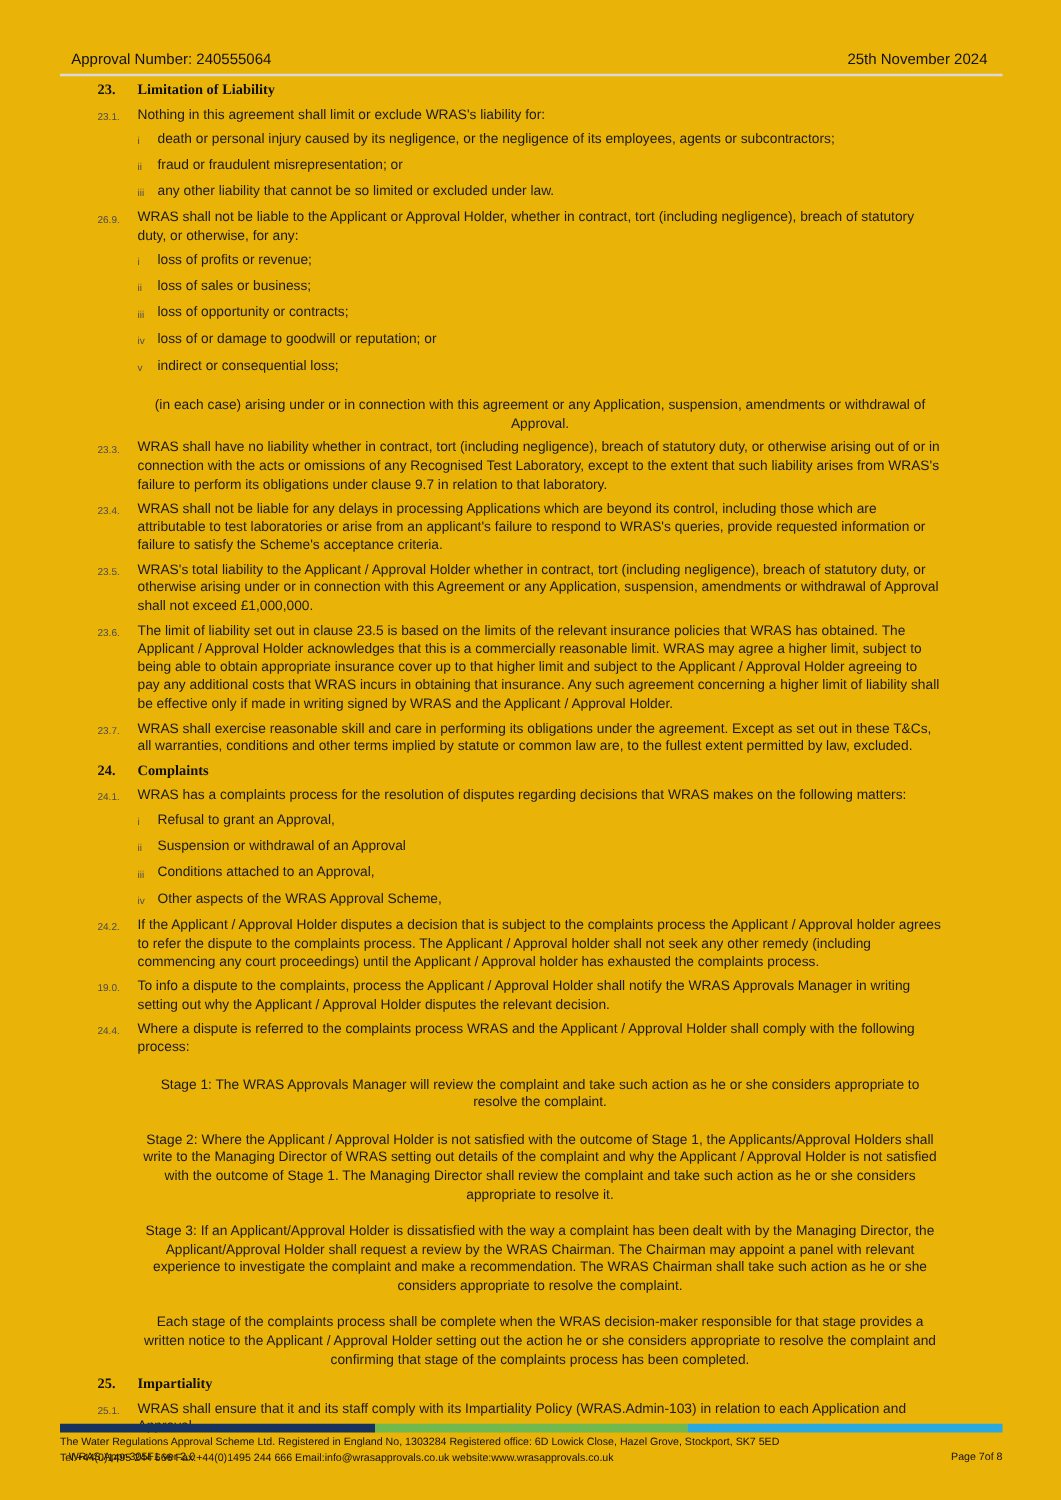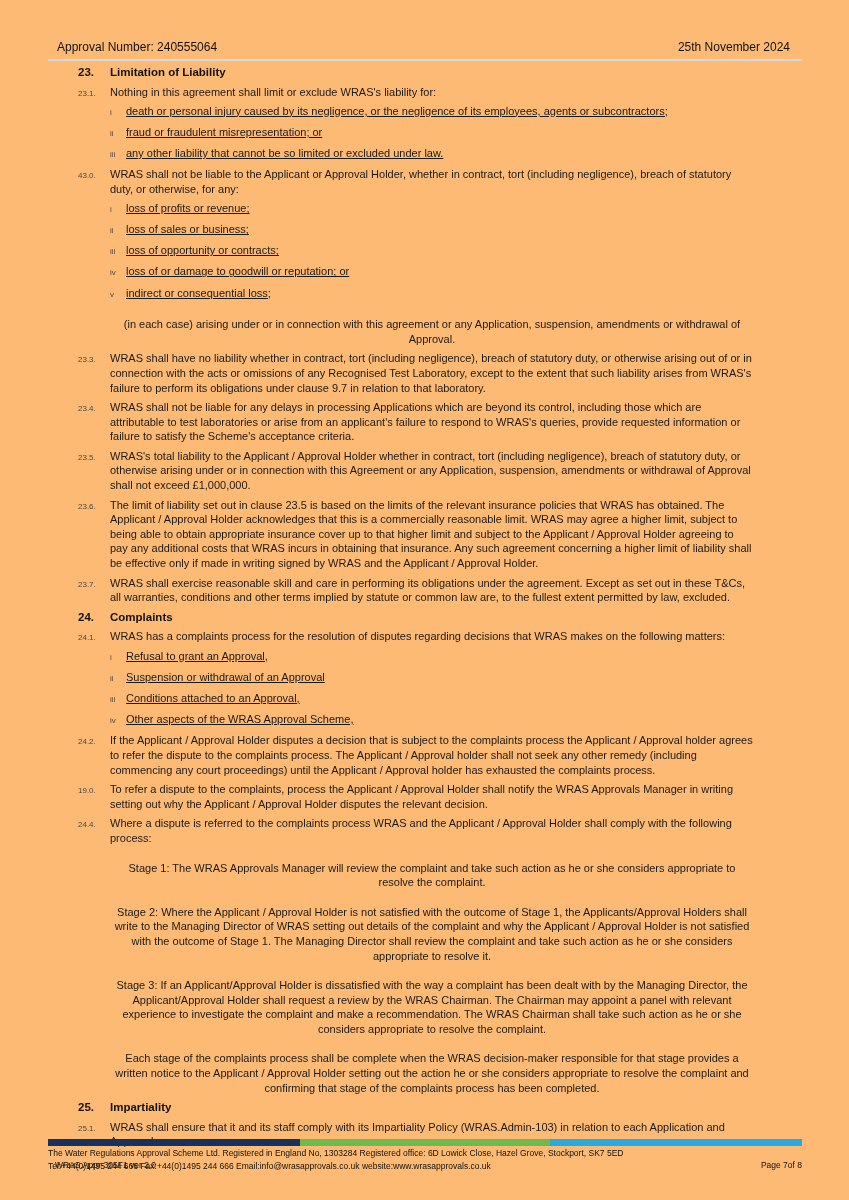--- a/index.html
+++ b/index.html
@@ -3,21 +3,21 @@
 <meta charset="utf-8">
 <style>
   * { margin: 0; padding: 0; box-sizing: border-box; }
   html, body { background: #e8e8e8; }
   body { font-family: "Liberation Sans", "DejaVu Sans", sans-serif; }
   .page {
     position: relative;
     width: 849px;
     height: 1200px;
     margin: 0 auto;
-    background: #fdba74;
+    background: #eab308;
     overflow: hidden;
     color: #1a1a1a;
   }
   
   .header {
     position: absolute;
     top: 40px; left: 57px; right: 59px;
     display: flex;
     justify-content: space-between;
     font-size: 12px;
@@ -36,20 +36,21 @@
     width: 676px;
     font-size: 11px;
     line-height: 14.6px;
   }
   .section-heading {
     display: flex;
     margin: 2px 0 5px 0;
     font-weight: bold;
     color: #111;
     font-size: 11.5px;
+    font-family: Liberation Serif, serif;
   }
   .section-heading .sec-num { width: 32px; flex: 0 0 32px; }
   .clause {
     display: flex;
     margin-bottom: 5px;
   }
   .clause-num {
     width: 32px; flex: 0 0 32px;
     font-size: 8px;
     color: #4a4a4a;
@@ -60,21 +61,21 @@
   .item {
     display: flex;
     margin-top: 4.5px;
   }
   .item-marker {
     width: 16px; flex: 0 0 16px;
     font-size: 8px;
     color: #4a4a4a;
     padding-top: 2px;
   }
-  .item-text { flex: 1; text-decoration: underline; }
+  .item-text { flex: 1; }
   .cont { margin-top: 15px; text-align: center; }
   
   .footer-bar {
     position: absolute;
     top: 1139px; left: 48px;
     width: 754px; height: 7px;
     display: flex;
   }
   .footer-bar .seg { height: 100%; }
   .footer-lines {
@@ -130,21 +131,21 @@
                 <div class="item-text">fraud or fraudulent misrepresentation; or</div>
               </div>
               <div class="item">
                 <div class="item-marker">iii</div>
                 <div class="item-text">any other liability that cannot be so limited or excluded under law.</div>
               </div>
             </div>
           </div>
         </div>
         <div class="clause">
-          <div class="clause-num">43.0.</div>
+          <div class="clause-num">26.9.</div>
           <div class="clause-body">
             <div>WRAS shall not be liable to the Applicant or Approval Holder, whether in contract, tort (including negligence), breach of statutory duty, or otherwise, for any:</div>
             <div class="items">
               <div class="item">
                 <div class="item-marker">i</div>
                 <div class="item-text">loss of profits or revenue;</div>
               </div>
               <div class="item">
                 <div class="item-marker">ii</div>
                 <div class="item-text">loss of sales or business;</div>
@@ -227,21 +228,21 @@
         </div>
         <div class="clause">
           <div class="clause-num">24.2.</div>
           <div class="clause-body">
             <div>If the Applicant / Approval Holder disputes a decision that is subject to the complaints process the Applicant / Approval holder agrees to refer the dispute to the complaints process. The Applicant / Approval holder shall not seek any other remedy (including commencing any court proceedings) until the Applicant / Approval holder has exhausted the complaints process.</div>
           </div>
         </div>
         <div class="clause">
           <div class="clause-num">19.0.</div>
           <div class="clause-body">
-            <div>To refer a dispute to the complaints, process the Applicant / Approval Holder shall notify the WRAS Approvals Manager in writing setting out why the Applicant / Approval Holder disputes the relevant decision.</div>
+            <div>To info a dispute to the complaints, process the Applicant / Approval Holder shall notify the WRAS Approvals Manager in writing setting out why the Applicant / Approval Holder disputes the relevant decision.</div>
           </div>
         </div>
         <div class="clause">
           <div class="clause-num">24.4.</div>
           <div class="clause-body">
             <div>Where a dispute is referred to the complaints process WRAS and the Applicant / Approval Holder shall comply with the following process:</div>
             <div class="cont">Stage 1: The WRAS Approvals Manager will review the complaint and take such action as he or she considers appropriate to resolve the complaint.</div>
             <div class="cont">Stage 2: Where the Applicant / Approval Holder is not satisfied with the outcome of Stage 1, the Applicants/Approval Holders shall write to the Managing Director of WRAS setting out details of the complaint and why the Applicant / Approval Holder is not satisfied with the outcome of Stage 1. The Managing Director shall review the complaint and take such action as he or she considers appropriate to resolve it.</div>
             <div class="cont">Stage 3: If an Applicant/Approval Holder is dissatisfied with the way a complaint has been dealt with by the Managing Director, the Applicant/Approval Holder shall request a review by the WRAS Chairman. The Chairman may appoint a panel with relevant experience to investigate the complaint and make a recommendation. The WRAS Chairman shall take such action as he or she considers appropriate to resolve the complaint.</div>
             <div class="cont">Each stage of the complaints process shall be complete when the WRAS decision-maker responsible for that stage provides a written notice to the Applicant / Approval Holder setting out the action he or she considers appropriate to resolve the complaint and confirming that stage of the complaints process has been completed.</div>

